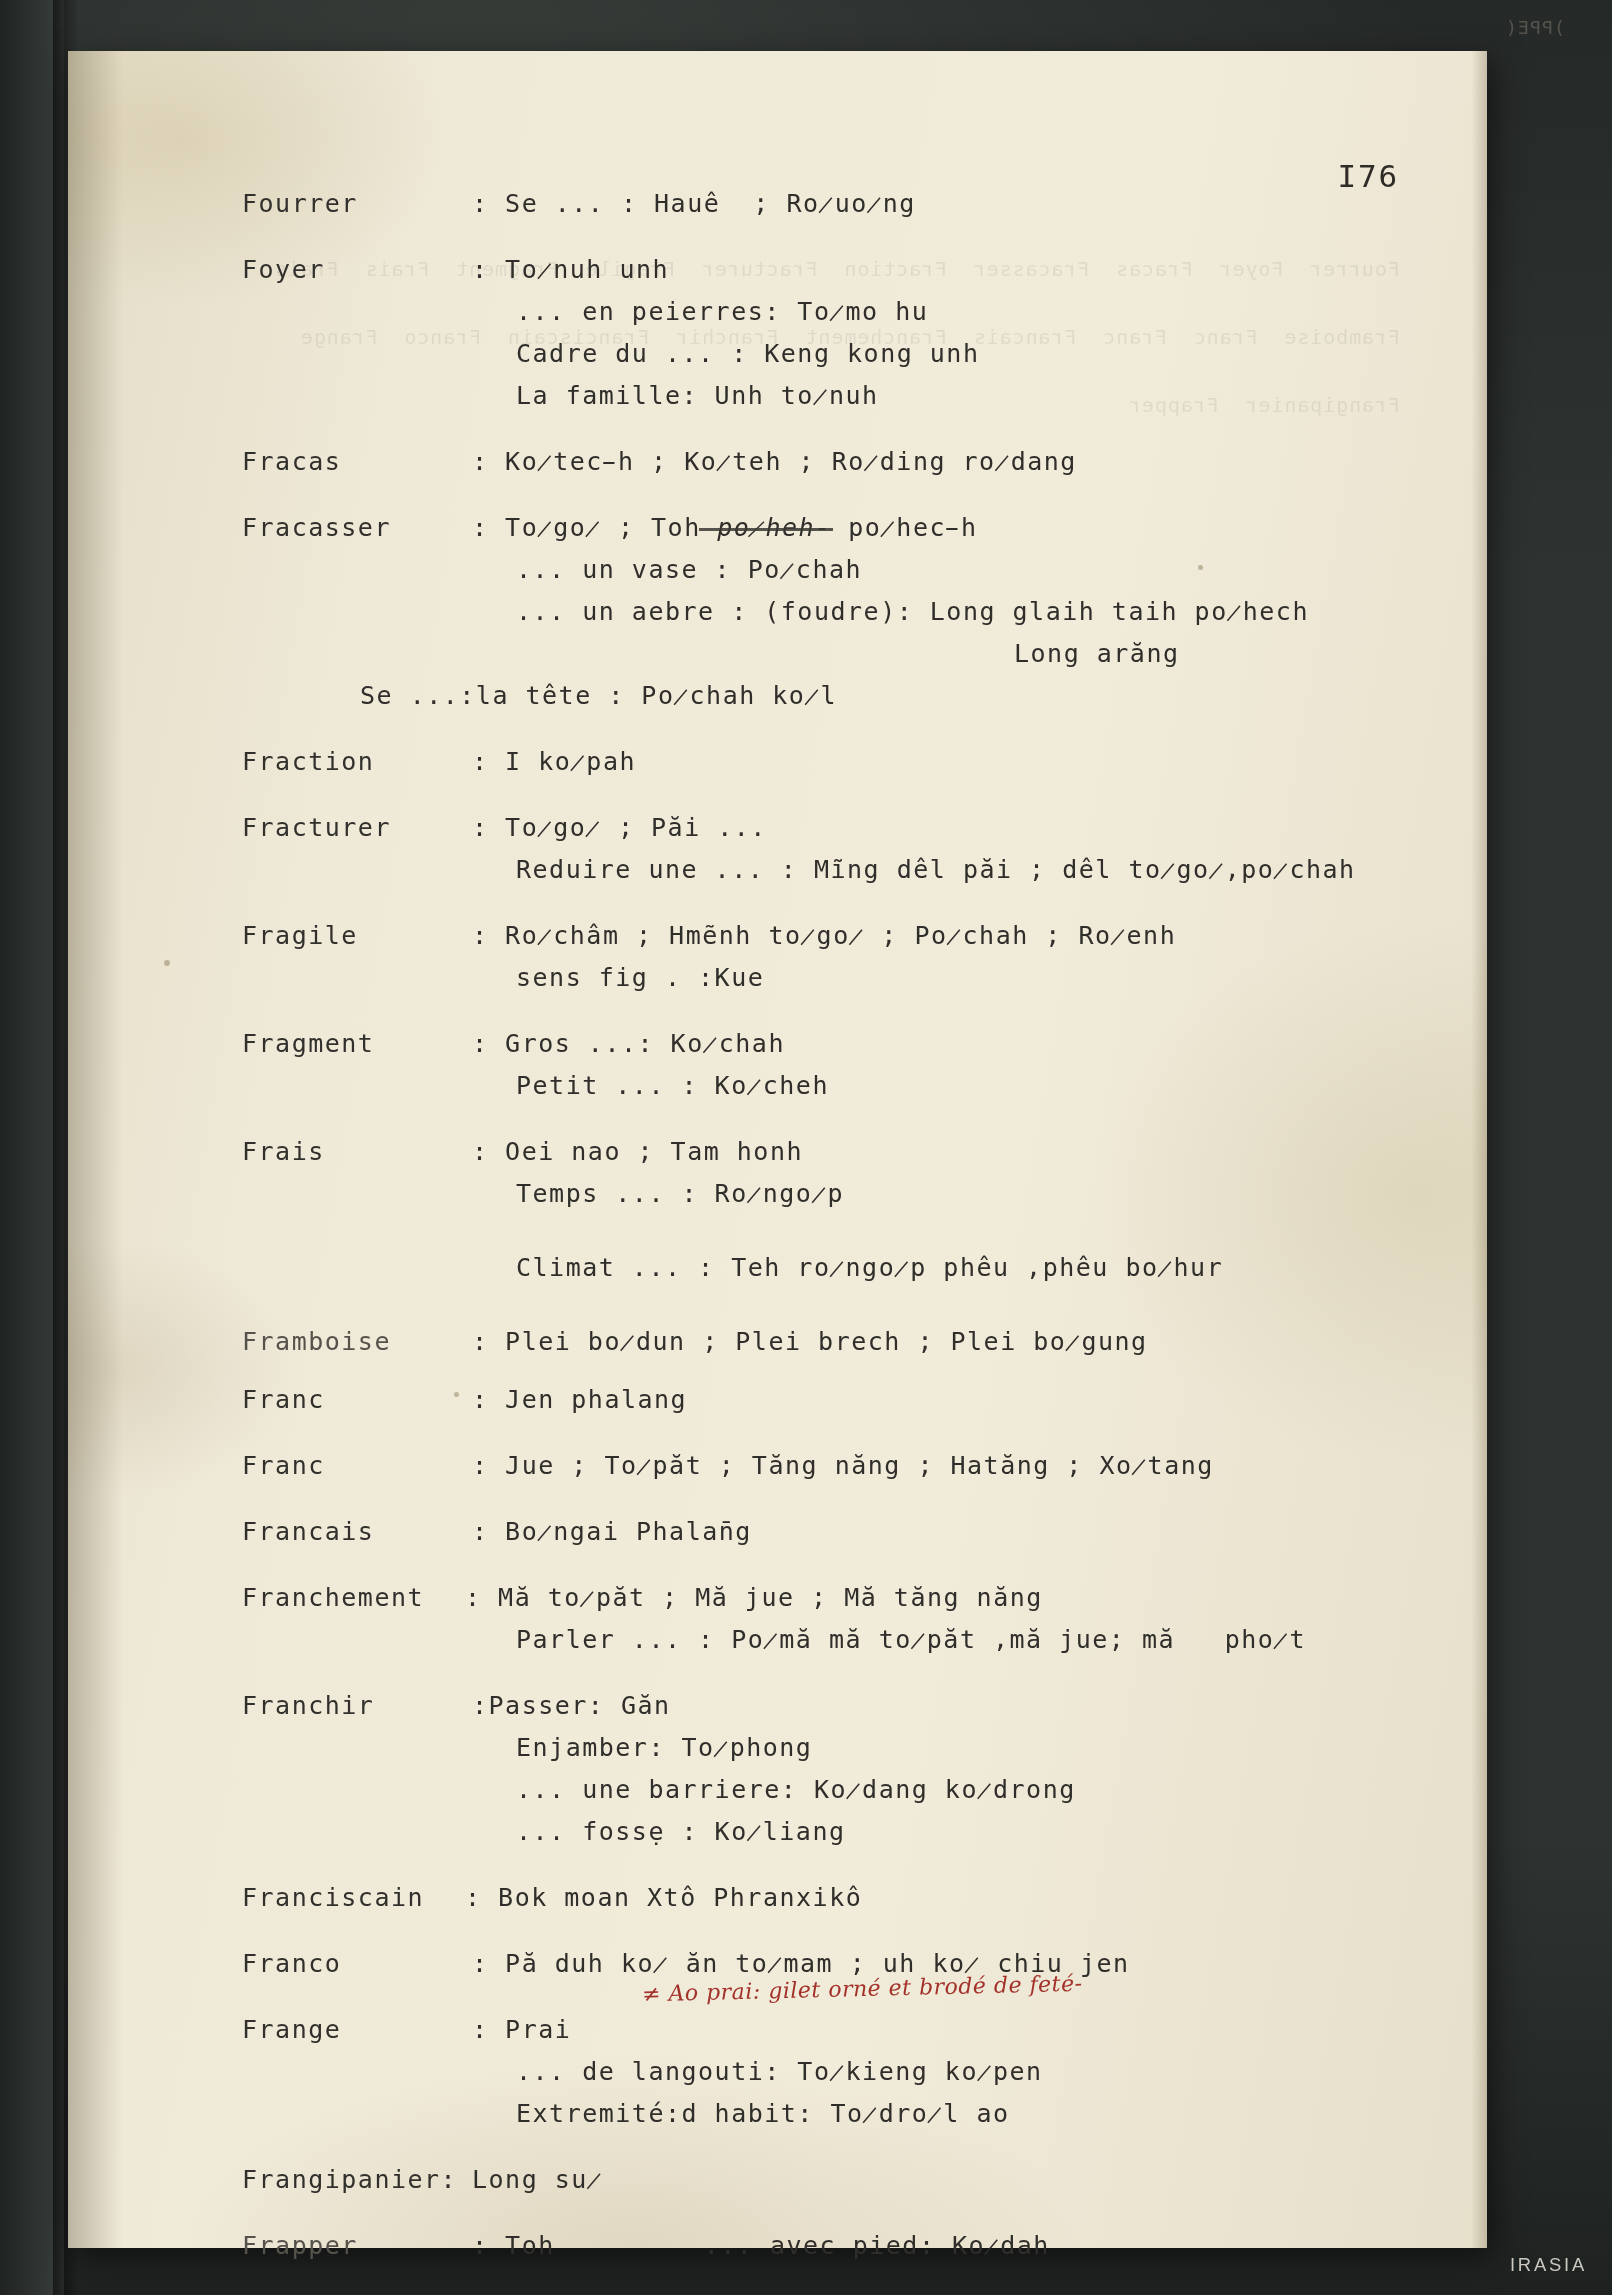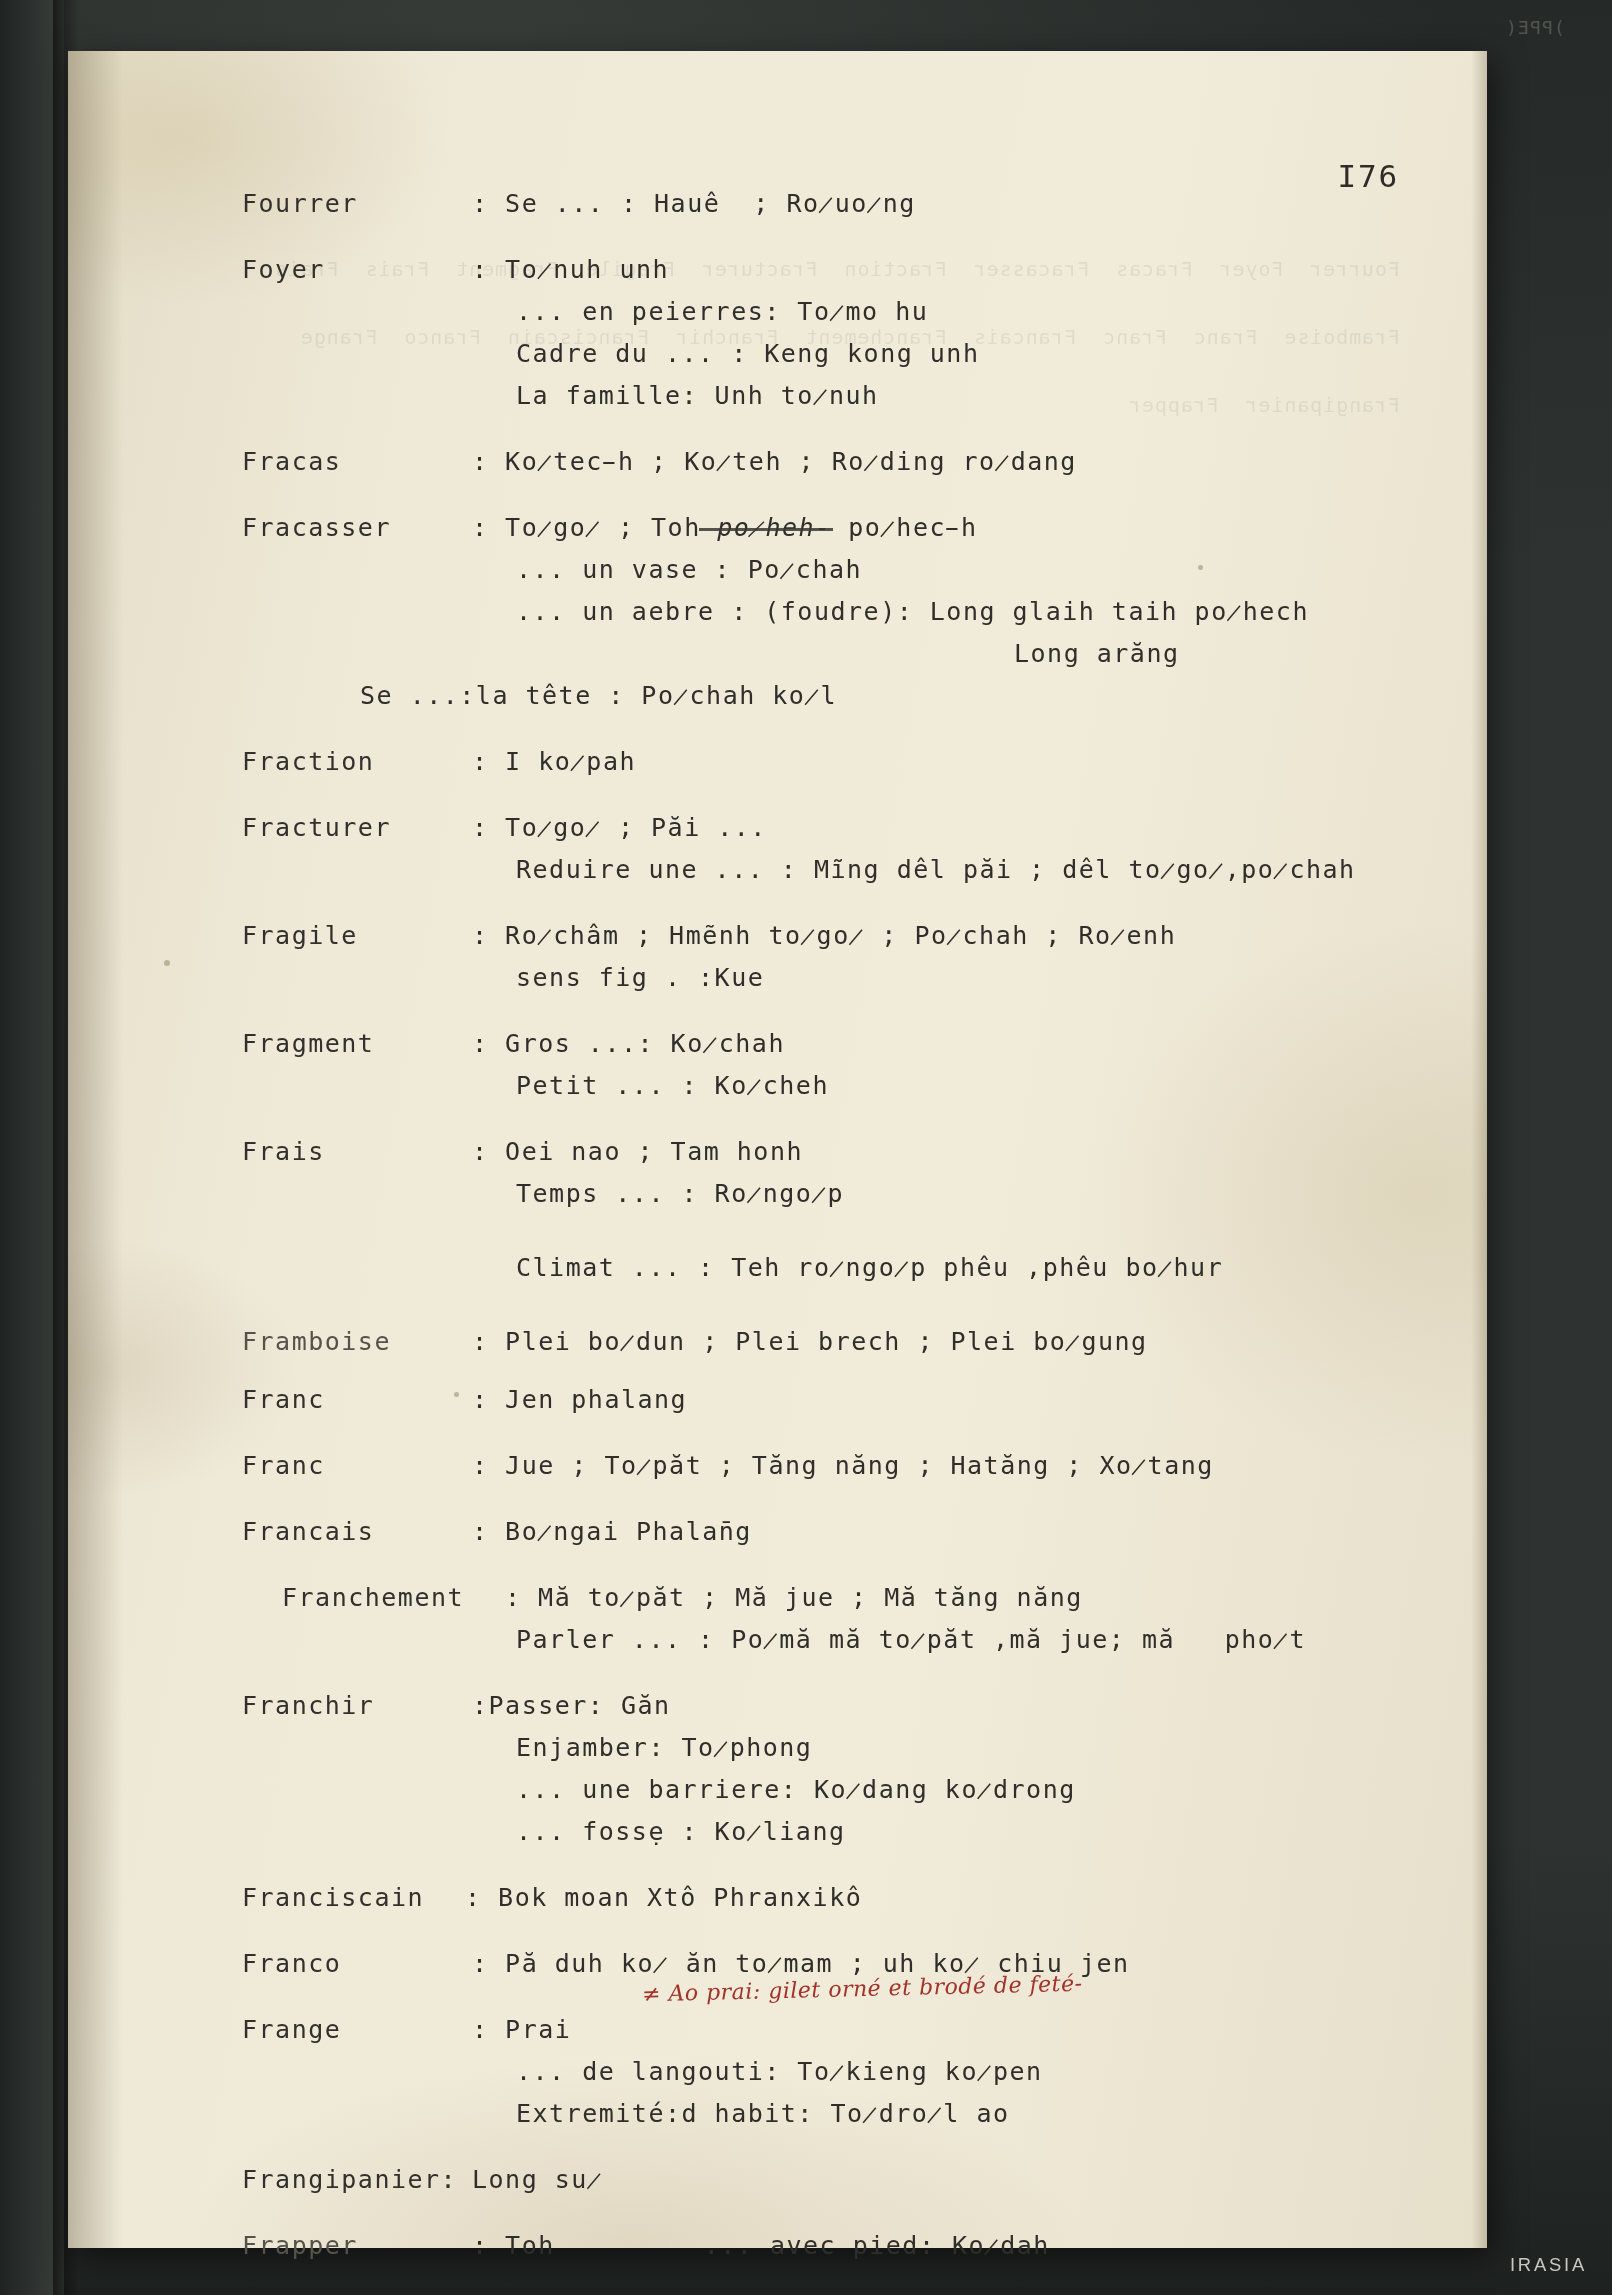--- a/index.html
+++ b/index.html
@@ -346,21 +346,21 @@
           <div class="gloss">: Jue ; To̷păt ; Tăng năng ; Hatăng ; Xo̷tang</div>
         </div>
       </div>
       <div class="entry" style="margin-bottom: 24px;">
         <div class="line" style="top: 0px;">
           <div class="headword">Francais</div>
           <div class="gloss">: Bo̷ngai Phalan̄g</div>
         </div>
       </div>
       <div class="entry" style="margin-bottom: 24px;">
-        <div class="line" style="top: 0px; margin-left: 40px;">
+        <div class="line" style="top: 0px;">
           <div class="headword">Franchement</div>
           <div class="gloss tight">: Mă to̷păt ; Mă jue ; Mă tăng năng</div>
         </div>
         <div class="line" style="top: 0px;">
           <div class="gloss indent1">Parler ... : Po̷mă mă to̷păt ,mă jue; mă   pho̷t</div>
         </div>
       </div>
       <div class="entry" style="margin-bottom: 24px;">
         <div class="line" style="top: 0px;">
           <div class="headword">Franchir</div>

